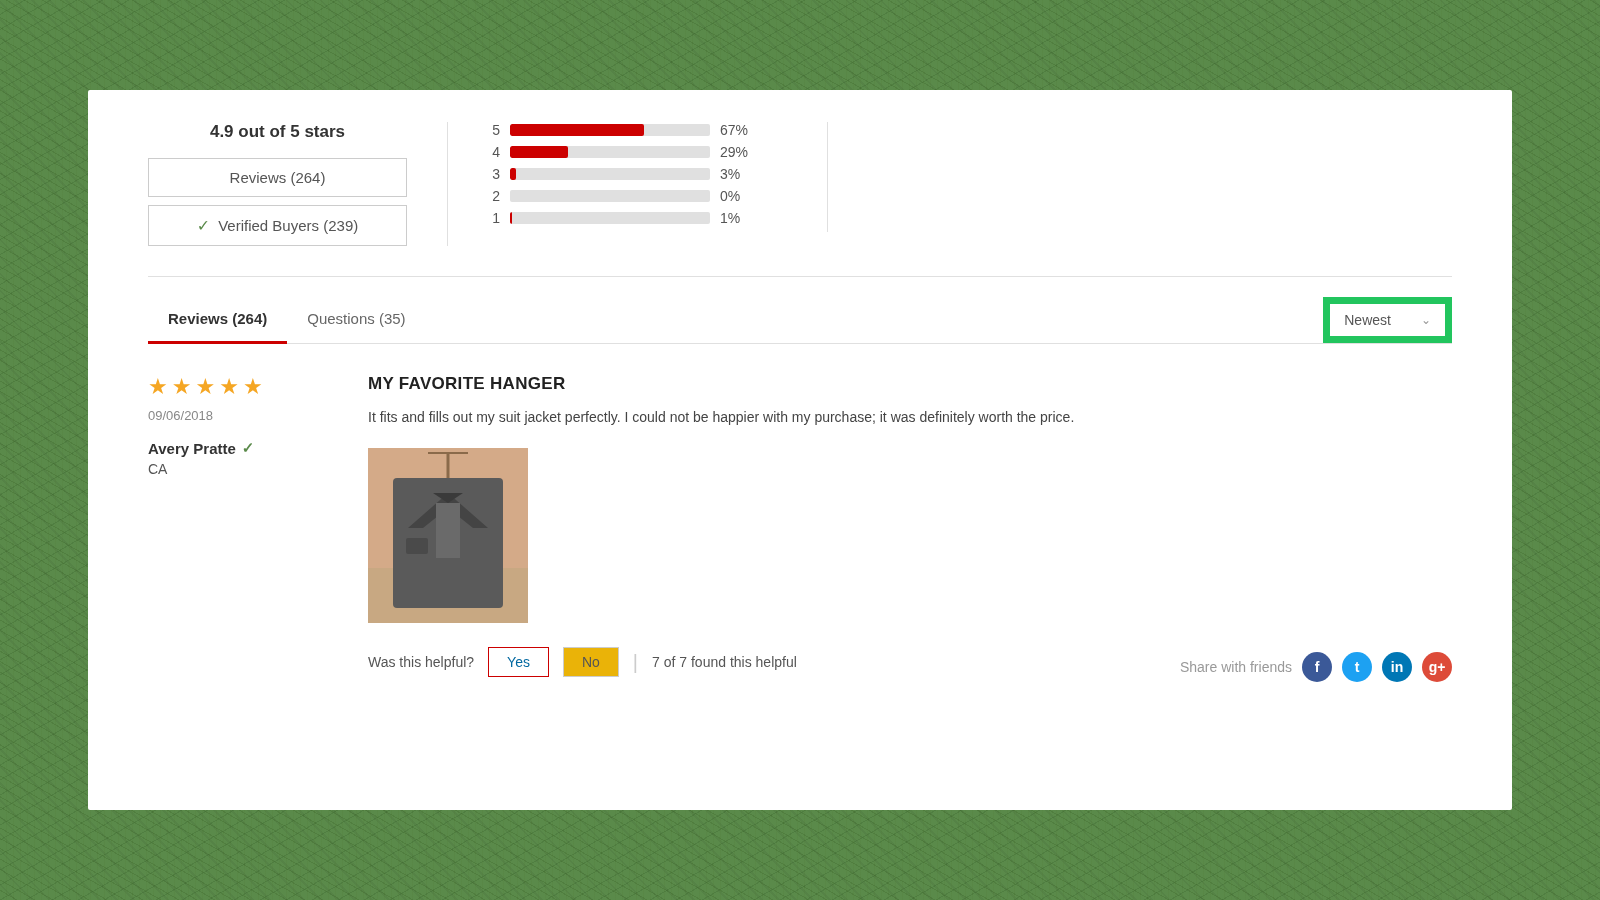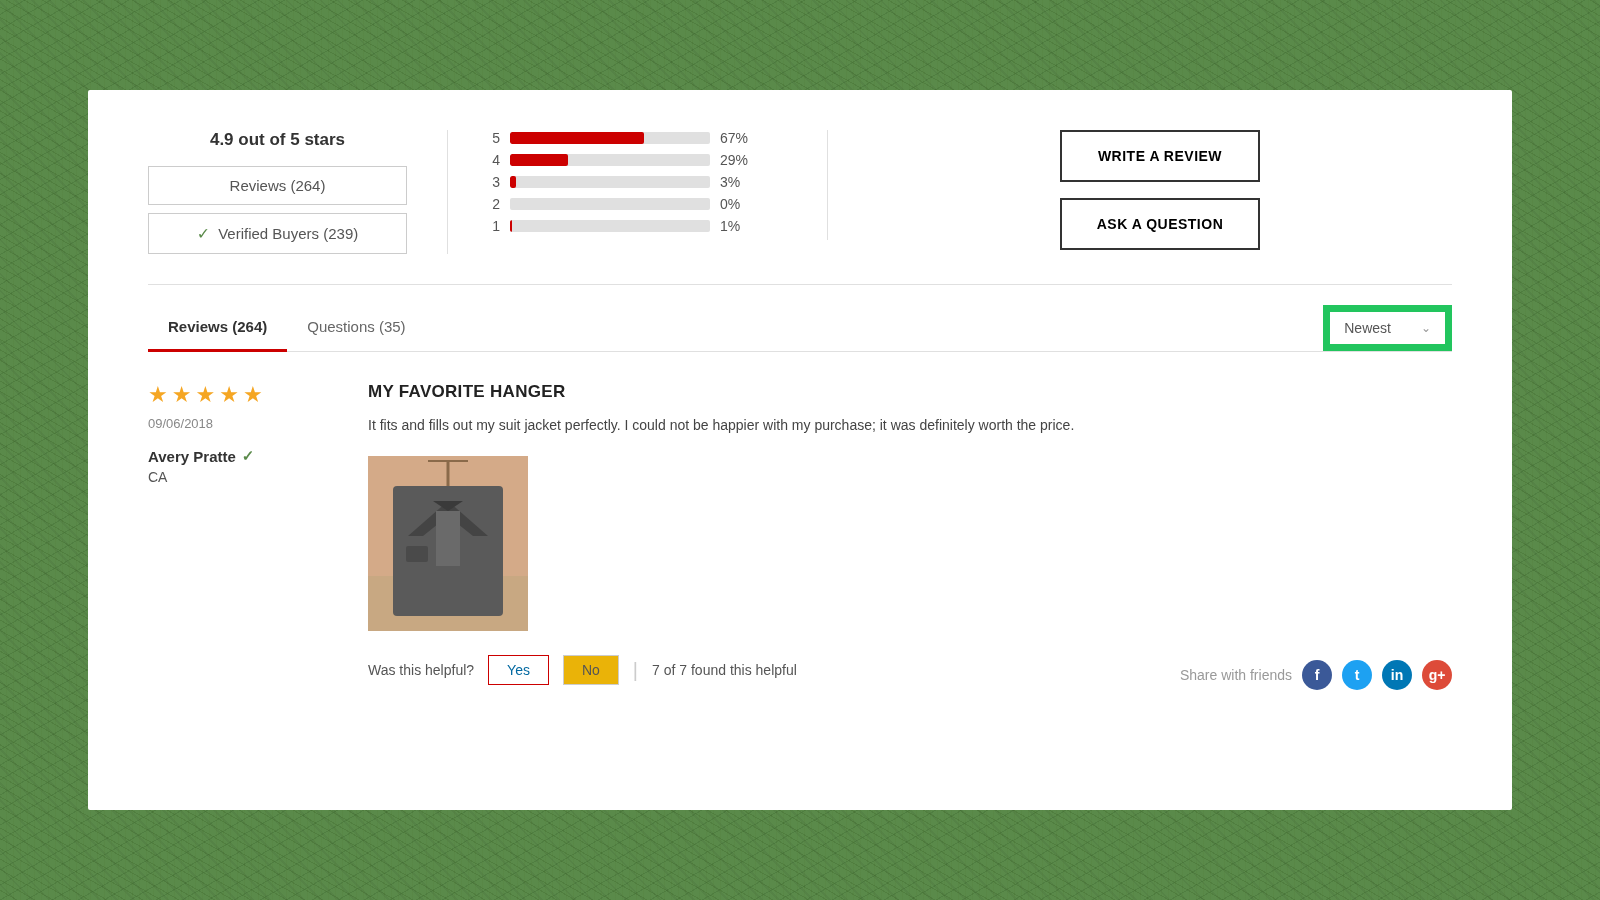--- a/index.html
+++ b/index.html
@@ -33,21 +33,21 @@
     }
 
     .main-card {
       position: absolute;
       top: 90px;
       left: 88px;
       right: 88px;
       bottom: 90px;
       background: #ffffff;
       border-radius: 2px;
-      padding: 40px 60px;
+      padding: 32px 60px;
       overflow-y: auto;
     }
 
     
     .top-section {
       display: flex;
       align-items: flex-start;
       gap: 0;
       border-bottom: 1px solid #e0e0e0;
       padding-bottom: 30px;
@@ -400,24 +400,20 @@
         </div>
         <div class="bar-row">
           <span class="bar-label">1</span>
           <div class="bar-track">
             <div class="bar-fill" style="width: 1%;"></div>
           </div>
           <span class="bar-pct">1%</span>
         </div>
       </div>
 
-    <div class="actions-section">
-      <button class="action-btn">WRITE A REVIEW</button>
-      <button class="action-btn">ASK A QUESTION</button>
-    </div>
 
   </div>
 
   <div class="tabs-section">
     <div class="tab active">Reviews (264)</div>
     <div class="tab">Questions (35)</div>
     <div class="tabs-spacer"></div>
     <div class="sort-select">
       <span>Newest</span>
       <span class="chevron-down">⌄</span>

